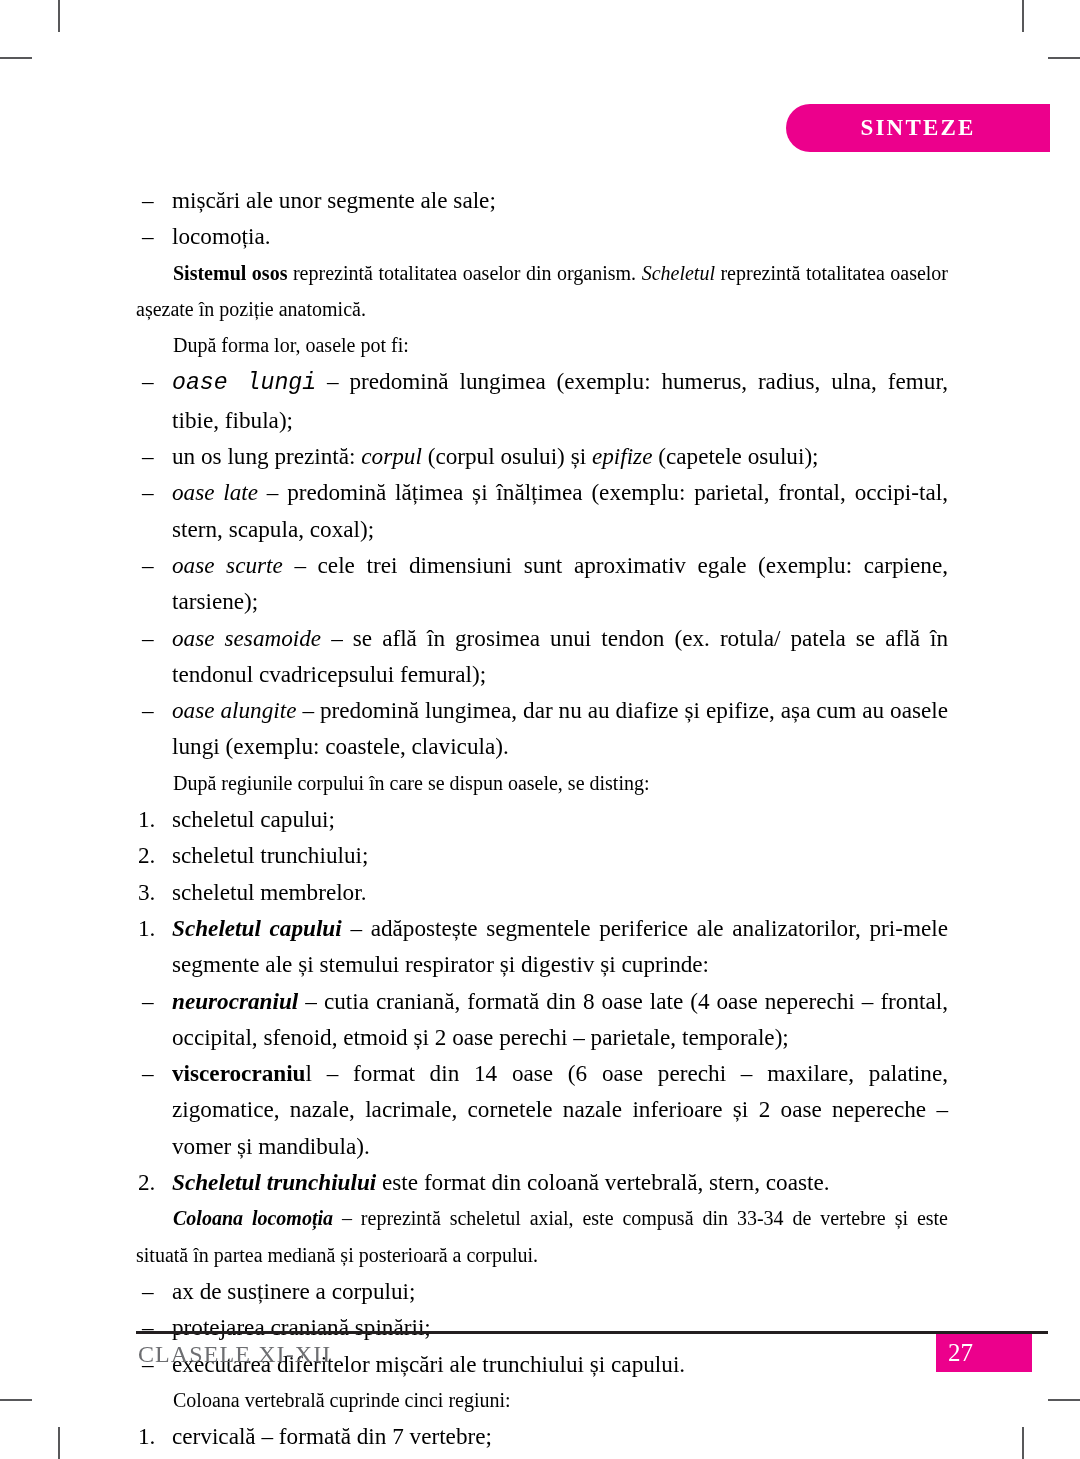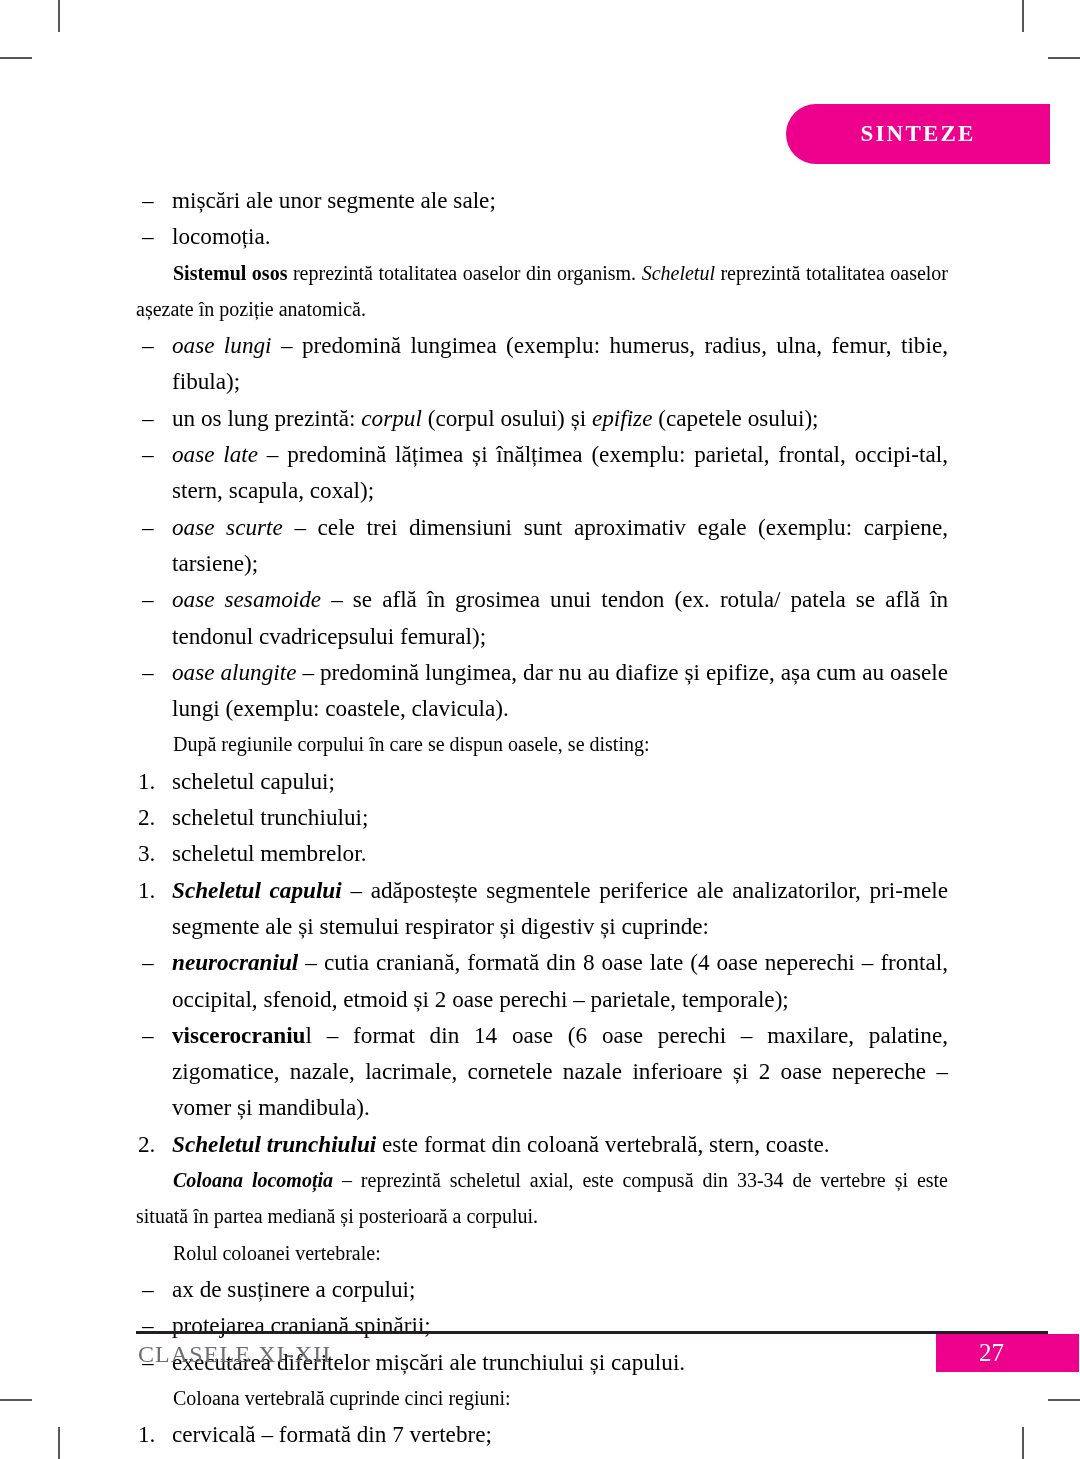--- a/index.html
+++ b/index.html
@@ -32,21 +32,21 @@
   .crop-bl-h { left: 0px;   top: 1399px; }
   .crop-br-v { left: 1022px; top: 1427px; }
   .crop-br-h { left: 1048px; top: 1399px; }
 
   
   .header-badge {
     position: absolute;
     left: 786px;
     top: 104px;
     width: 264px;
-    height: 60px;
+    height: 48px;
     background: #ec008c;
     border-top-left-radius: 30px;
     border-bottom-left-radius: 30px;
     display: flex;
     align-items: center;
     justify-content: center;
   }
   .header-badge-label {
     color: #ffffff;
     font-size: 23px;
@@ -113,26 +113,25 @@
     font-size: 24px;
     letter-spacing: 1.1px;
     color: #6d6e71;
     font-variant: small-caps;
     font-family: "Liberation Serif", "DejaVu Serif", serif;
   }
   .page-number-box {
     position: absolute;
     left: 936px;
     top: 1334px;
-    width: 112px;
+    width: 96px;
     height: 38px;
     background: #ec008c;
     display: flex;
     align-items: center;
-    padding-left: 31px;
   }
   .page-number {
     color: #ffffff;
     font-size: 25px;
     padding-left: 12px;
     font-family: "Liberation Serif", "DejaVu Serif", serif;
   }
 </style>
 </head>
 <body>
@@ -153,23 +152,24 @@
 <div class="page" id="page-content">
     <div class="row">
       <span class="marker">–</span>
       <span class="content"><span>mișcări ale unor segmente ale sale;</span></span>
     </div>
     <div class="row">
       <span class="marker">–</span>
       <span class="content"><span>locomoția.</span></span>
     </div>
     <p class="para"><span style="font-weight: bold;">Sistemul osos</span><span> reprezintă totalitatea oaselor din organism. </span><span class="i" style="font-style: italic;">Scheletul</span><span> reprezintă totalitatea oaselor așezate în poziție anatomică.</span></p>
-    <div class="row">
-      <span class="marker">–</span>
-      <span class="content"><span class="i" style="font-style: italic;">oase lungi</span><span> – predomină lungimea (exemplu: humerus, radius, ulna, femur, tibie, fibula);</span></span>
+    <p class="para"><span>După forma lor, oasele pot fi:</span></p>
+    <div class="row">
+      <span class="marker">–</span>
+      <span class="content"><span class="i" style="font-style: italic; font-family: Liberation Mono, monospace;">oase lungi</span><span> – predomină lungimea (exemplu: humerus, radius, ulna, femur, tibie, fibula);</span></span>
     </div>
     <div class="row">
       <span class="marker">–</span>
       <span class="content"><span>un os lung prezintă: </span><span class="i" style="font-style: italic;">corpul</span><span> (corpul osului) și </span><span class="i" style="font-style: italic;">epifize</span><span> (capetele osului);</span></span>
     </div>
     <div class="row">
       <span class="marker">–</span>
       <span class="content"><span class="i" style="font-style: italic;">oase late</span><span> – predomină lățimea și înălțimea (exemplu: parietal, frontal, occipi-tal, stern, scapula, coxal);</span></span>
     </div>
     <div class="row">
@@ -207,21 +207,20 @@
     </div>
     <div class="row">
       <span class="marker">–</span>
       <span class="content"><span style="font-weight: bold;">viscerocraniu</span><span>l</span><span> – format din 14 oase (6 oase perechi – maxilare, palatine, zigomatice, nazale, lacrimale, cornetele nazale inferioare și 2 oase nepereche – vomer și mandibula).</span></span>
     </div>
     <div class="row">
       <span class="marker num">2.</span>
       <span class="content"><span style="font-weight: bold; font-style: italic;">Scheletul trunchiului</span><span> este format din coloană vertebrală, stern, coaste.</span></span>
     </div>
     <p class="para"><span style="font-weight: bold; font-style: italic;">Coloana locomoția</span><span> – reprezintă scheletul axial, este compusă din 33-34 de vertebre și este situată în partea mediană și posterioară a corpului.</span></p>
-    <p class="para"><span>Rolul coloanei vertebrale:</span></p>
     <div class="row">
       <span class="marker">–</span>
       <span class="content"><span>ax de susținere a corpului;</span></span>
     </div>
     <div class="row">
       <span class="marker">–</span>
       <span class="content"><span>protejarea craniană spinării;</span></span>
     </div>
     <div class="row">
       <span class="marker">–</span>

